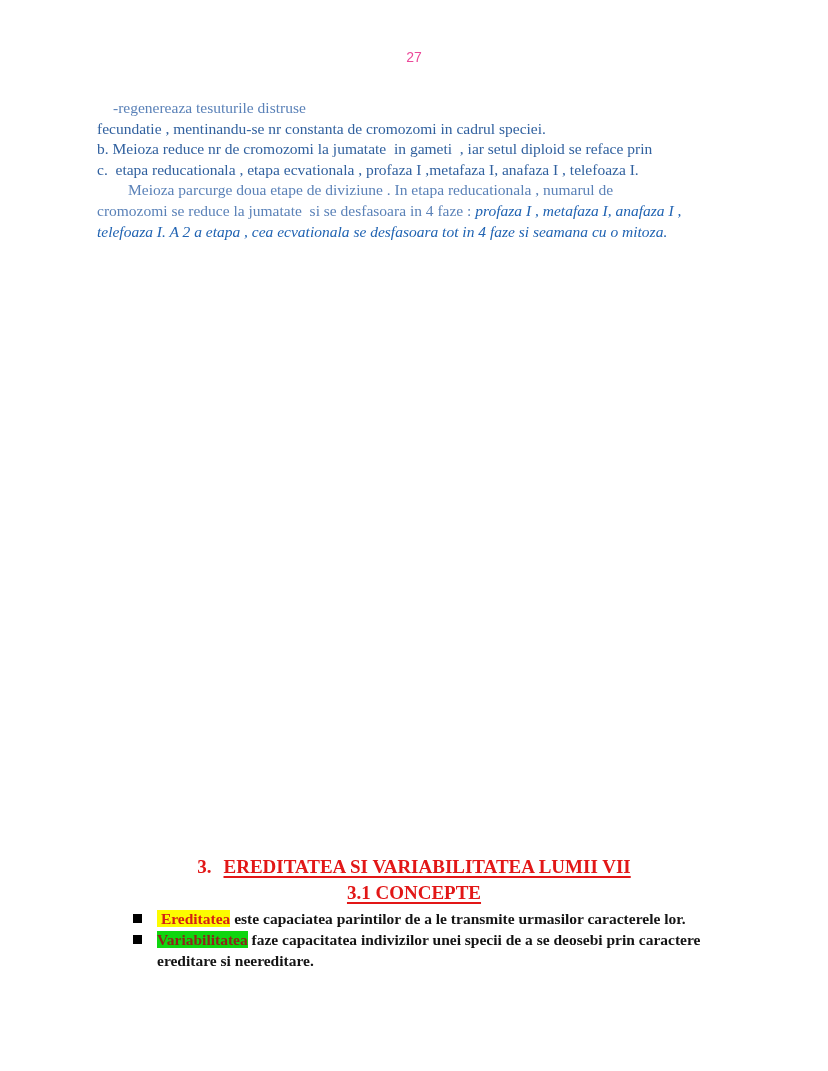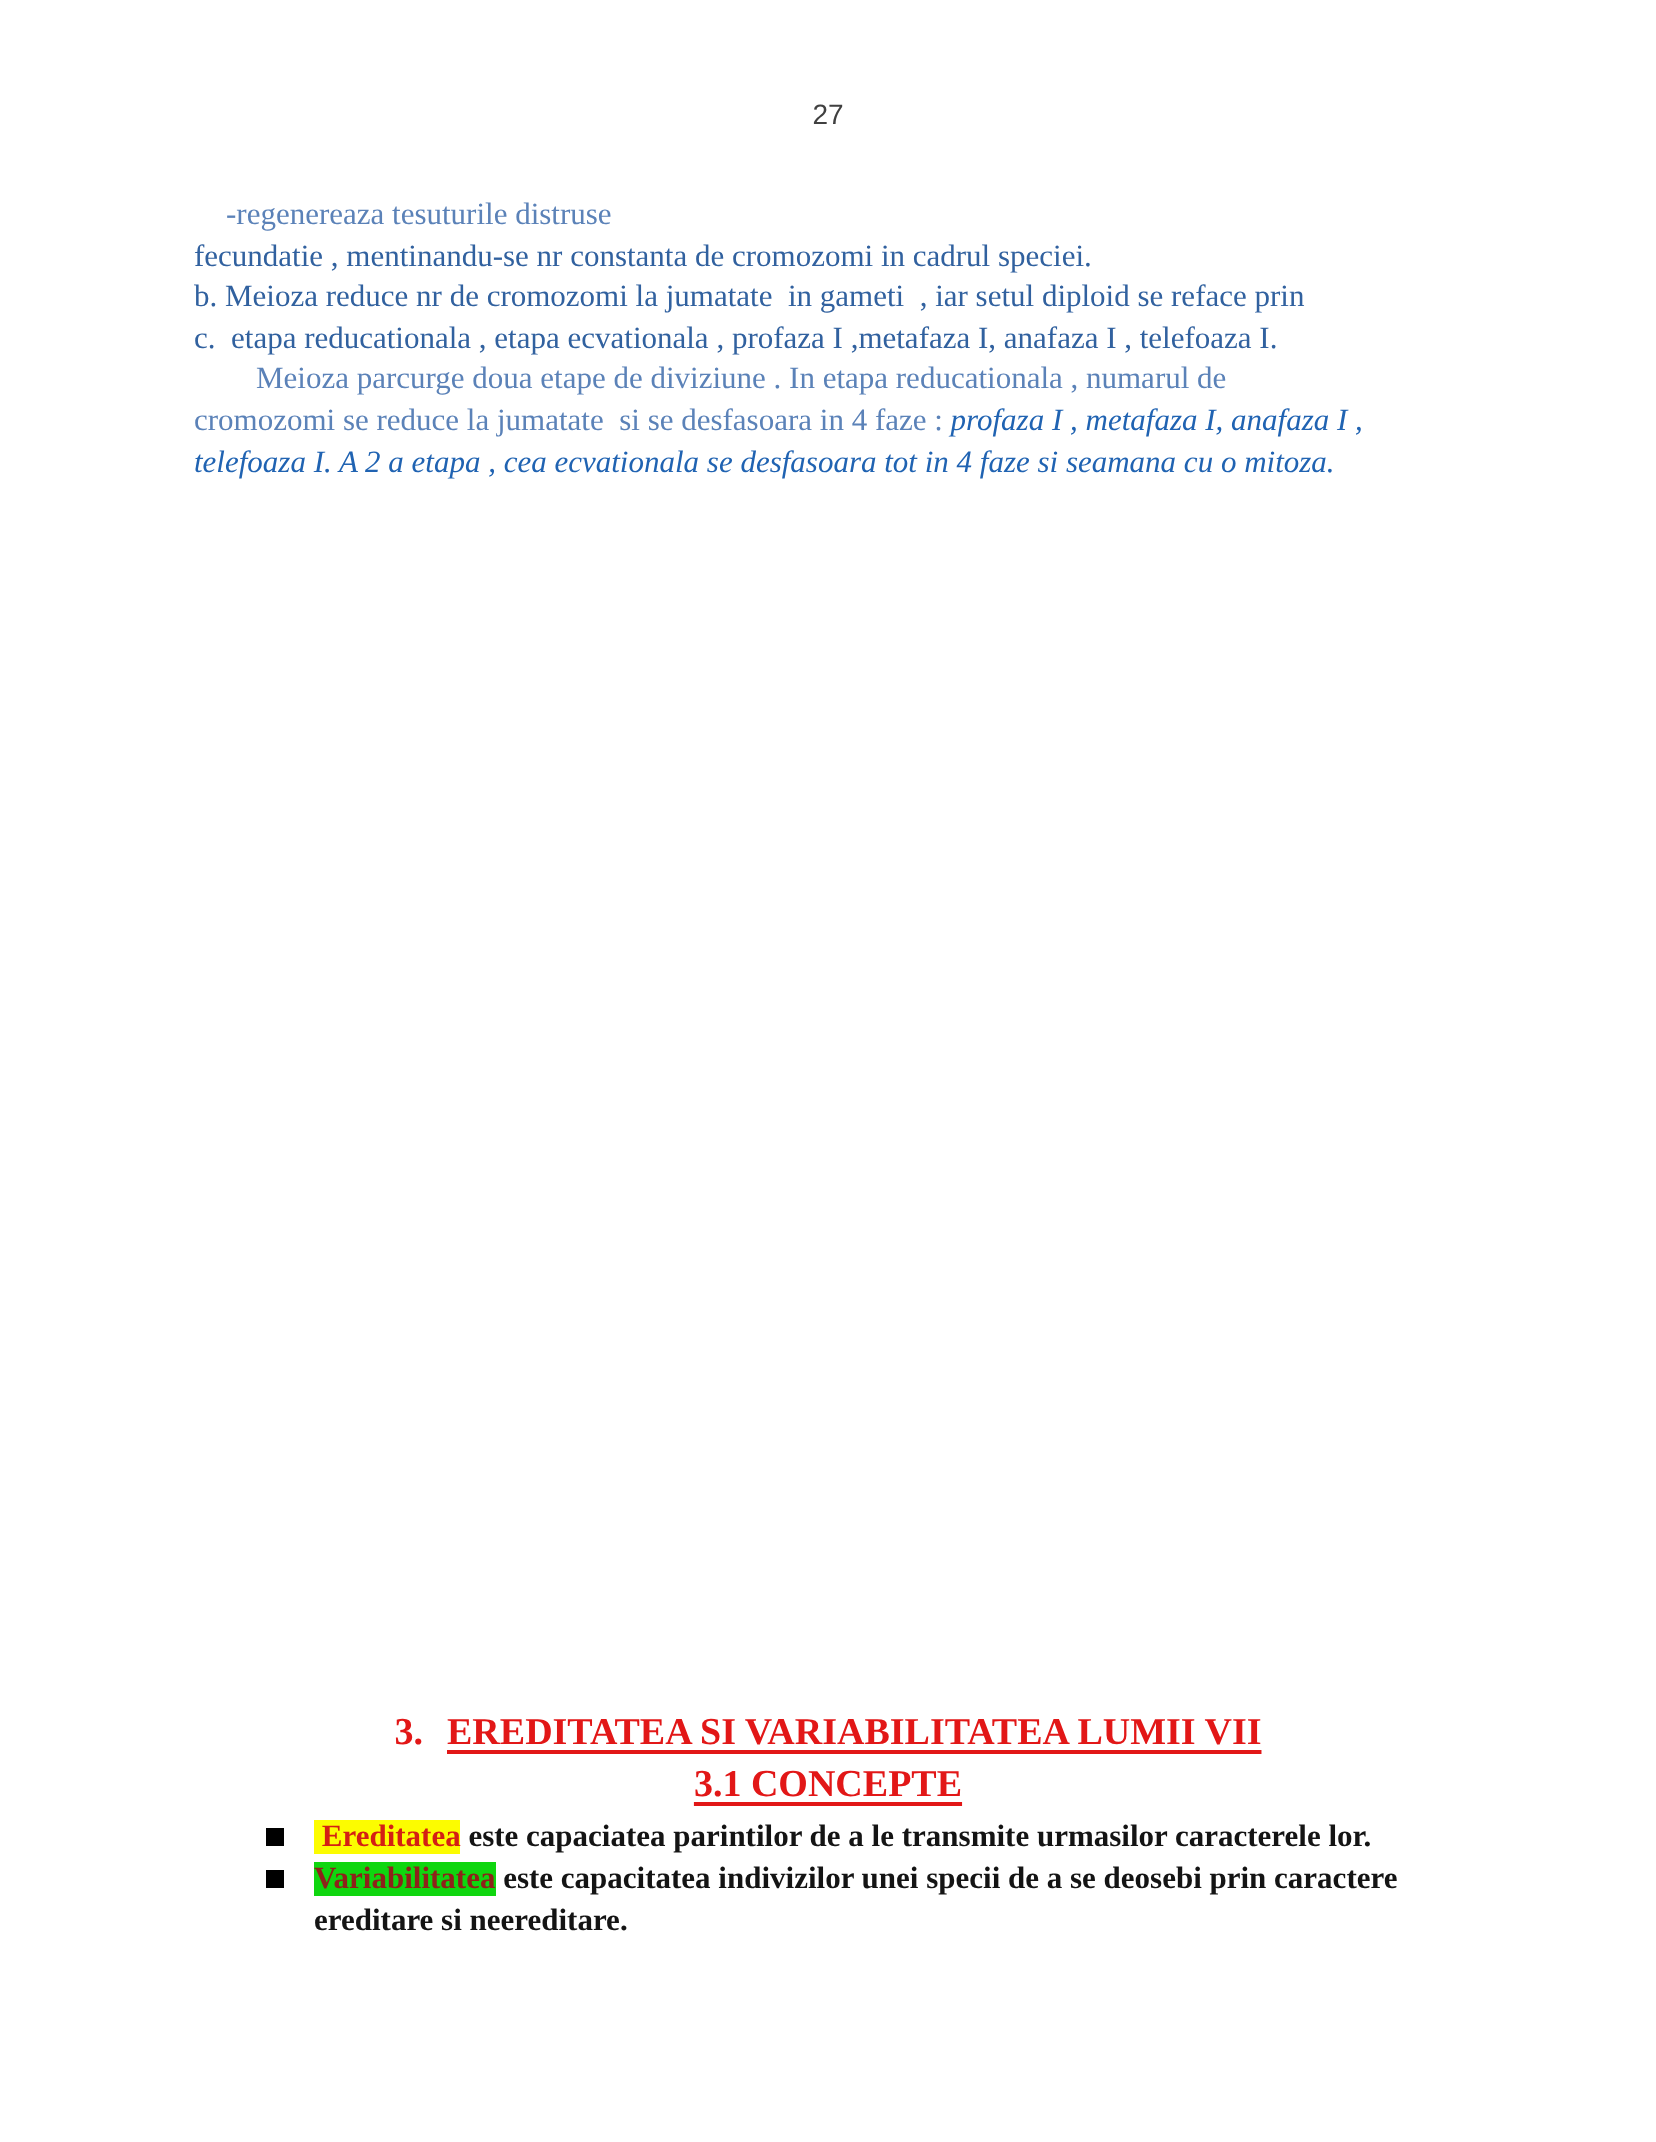--- a/index.html
+++ b/index.html
@@ -8,21 +8,21 @@
     width:828px; height:1071px;
     background:#ffffff;
     font-family:"Liberation Serif", serif;
     overflow:hidden;
   }
   .page-number {
     padding-top:48px;
     text-align:center;
     font-family:"Liberation Sans", sans-serif;
     font-size:14px;
-    color:#404040;
+    color:#ec4899;
     line-height:18px;
   }
   .body-text {
     margin-top:32px;
     margin-left:97px;
     font-size:15.5px;
     line-height:20.6px;
   }
   .body-text .line { white-space:pre; }
   .tone-mid   { color:var(--body-blue); }
@@ -88,19 +88,19 @@
     <div class="bullets" id="bullets">
         <div class="bullet-row">
           <span class="bullet-sq"></span>
           <div>
             <div class="bline"><span class="hl-yellow"> Ereditatea</span><span> este capaciatea parintilor de a le transmite urmasilor caracterele lor.</span></div>
           </div>
         </div>
         <div class="bullet-row">
           <span class="bullet-sq"></span>
           <div>
-            <div class="bline"><span class="hl-green">Variabilitatea</span><span> este capacitatea indivizilor unei specii de a se deosebi prin caractere</span></div>
+            <div class="bline"><span class="hl-green">Variabilitatea</span><span> faze capacitatea indivizilor unei specii de a se deosebi prin caractere</span></div>
             <div class="bline"><span>ereditare si neereditare.</span></div>
           </div>
         </div>
       </div>
   </div>
 </div>
 
 </body></html>

